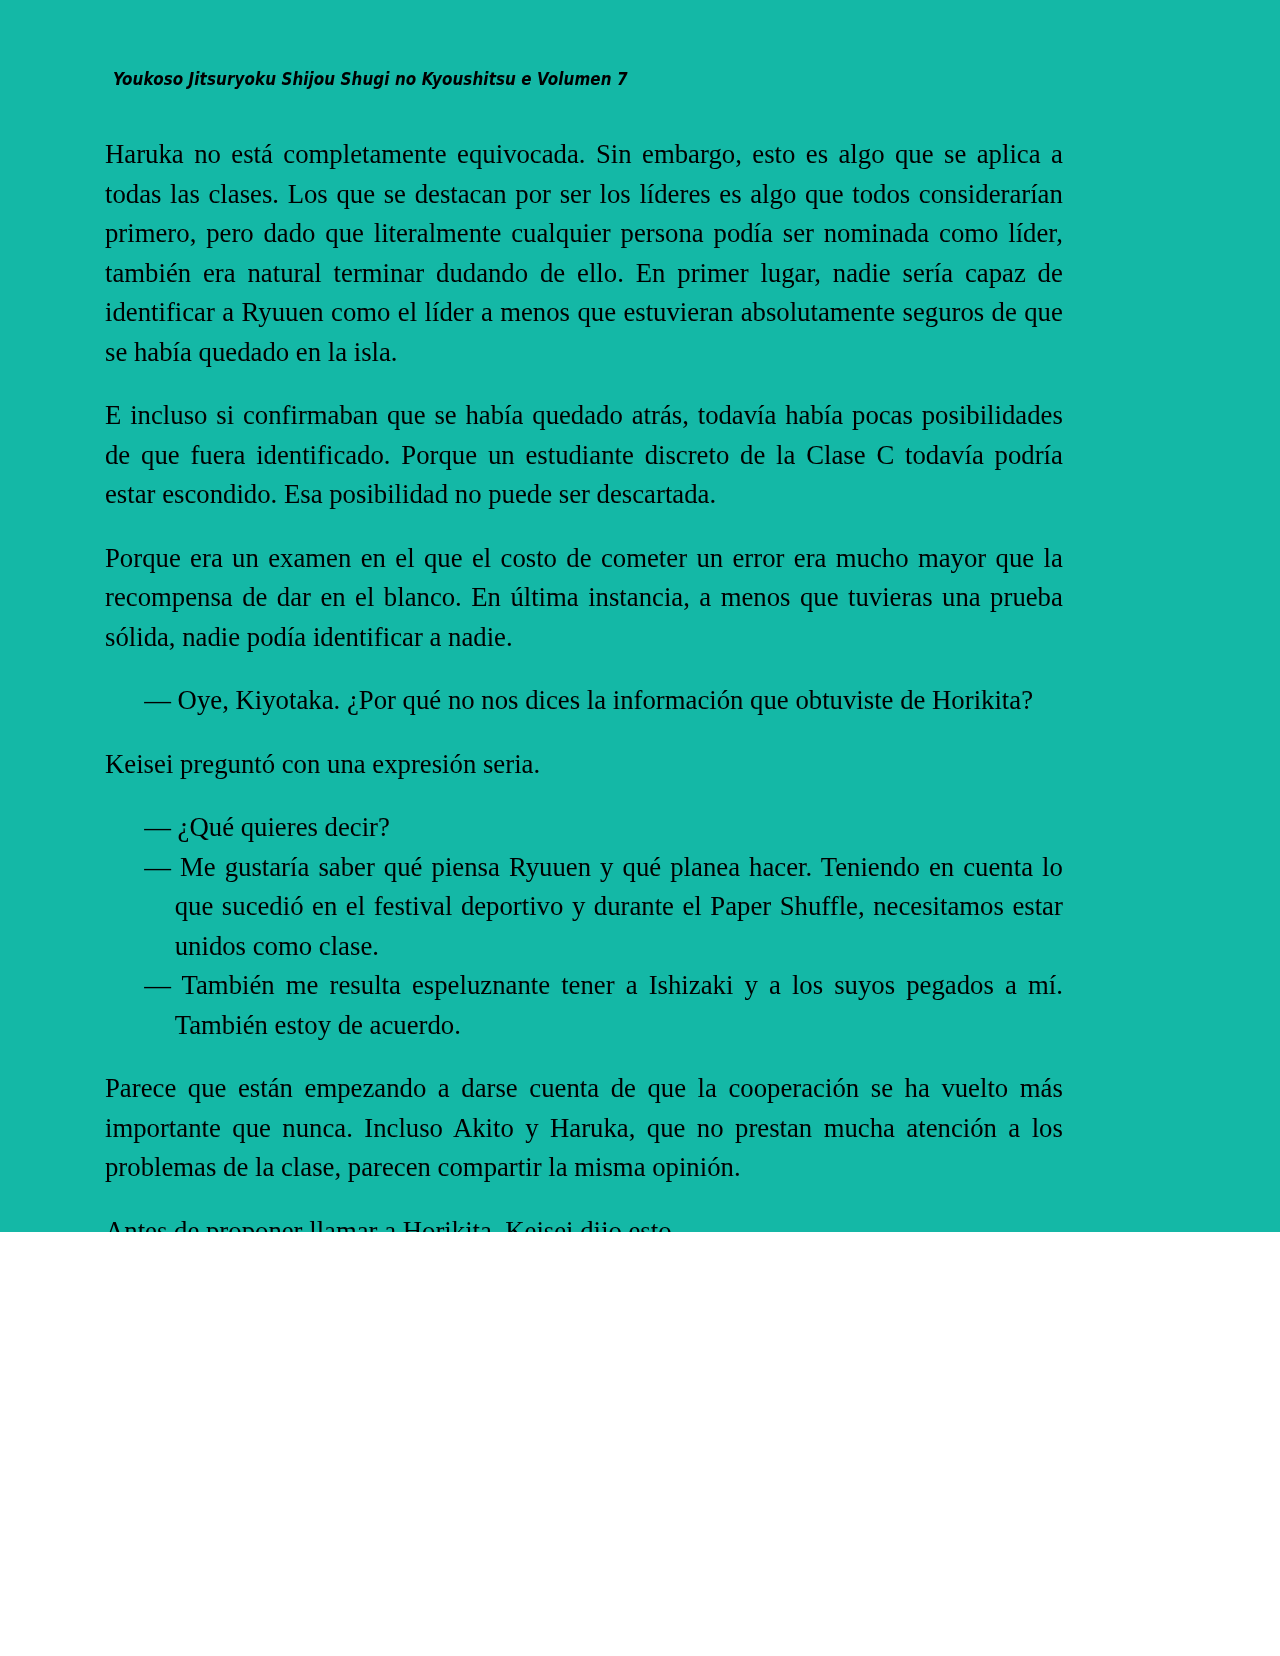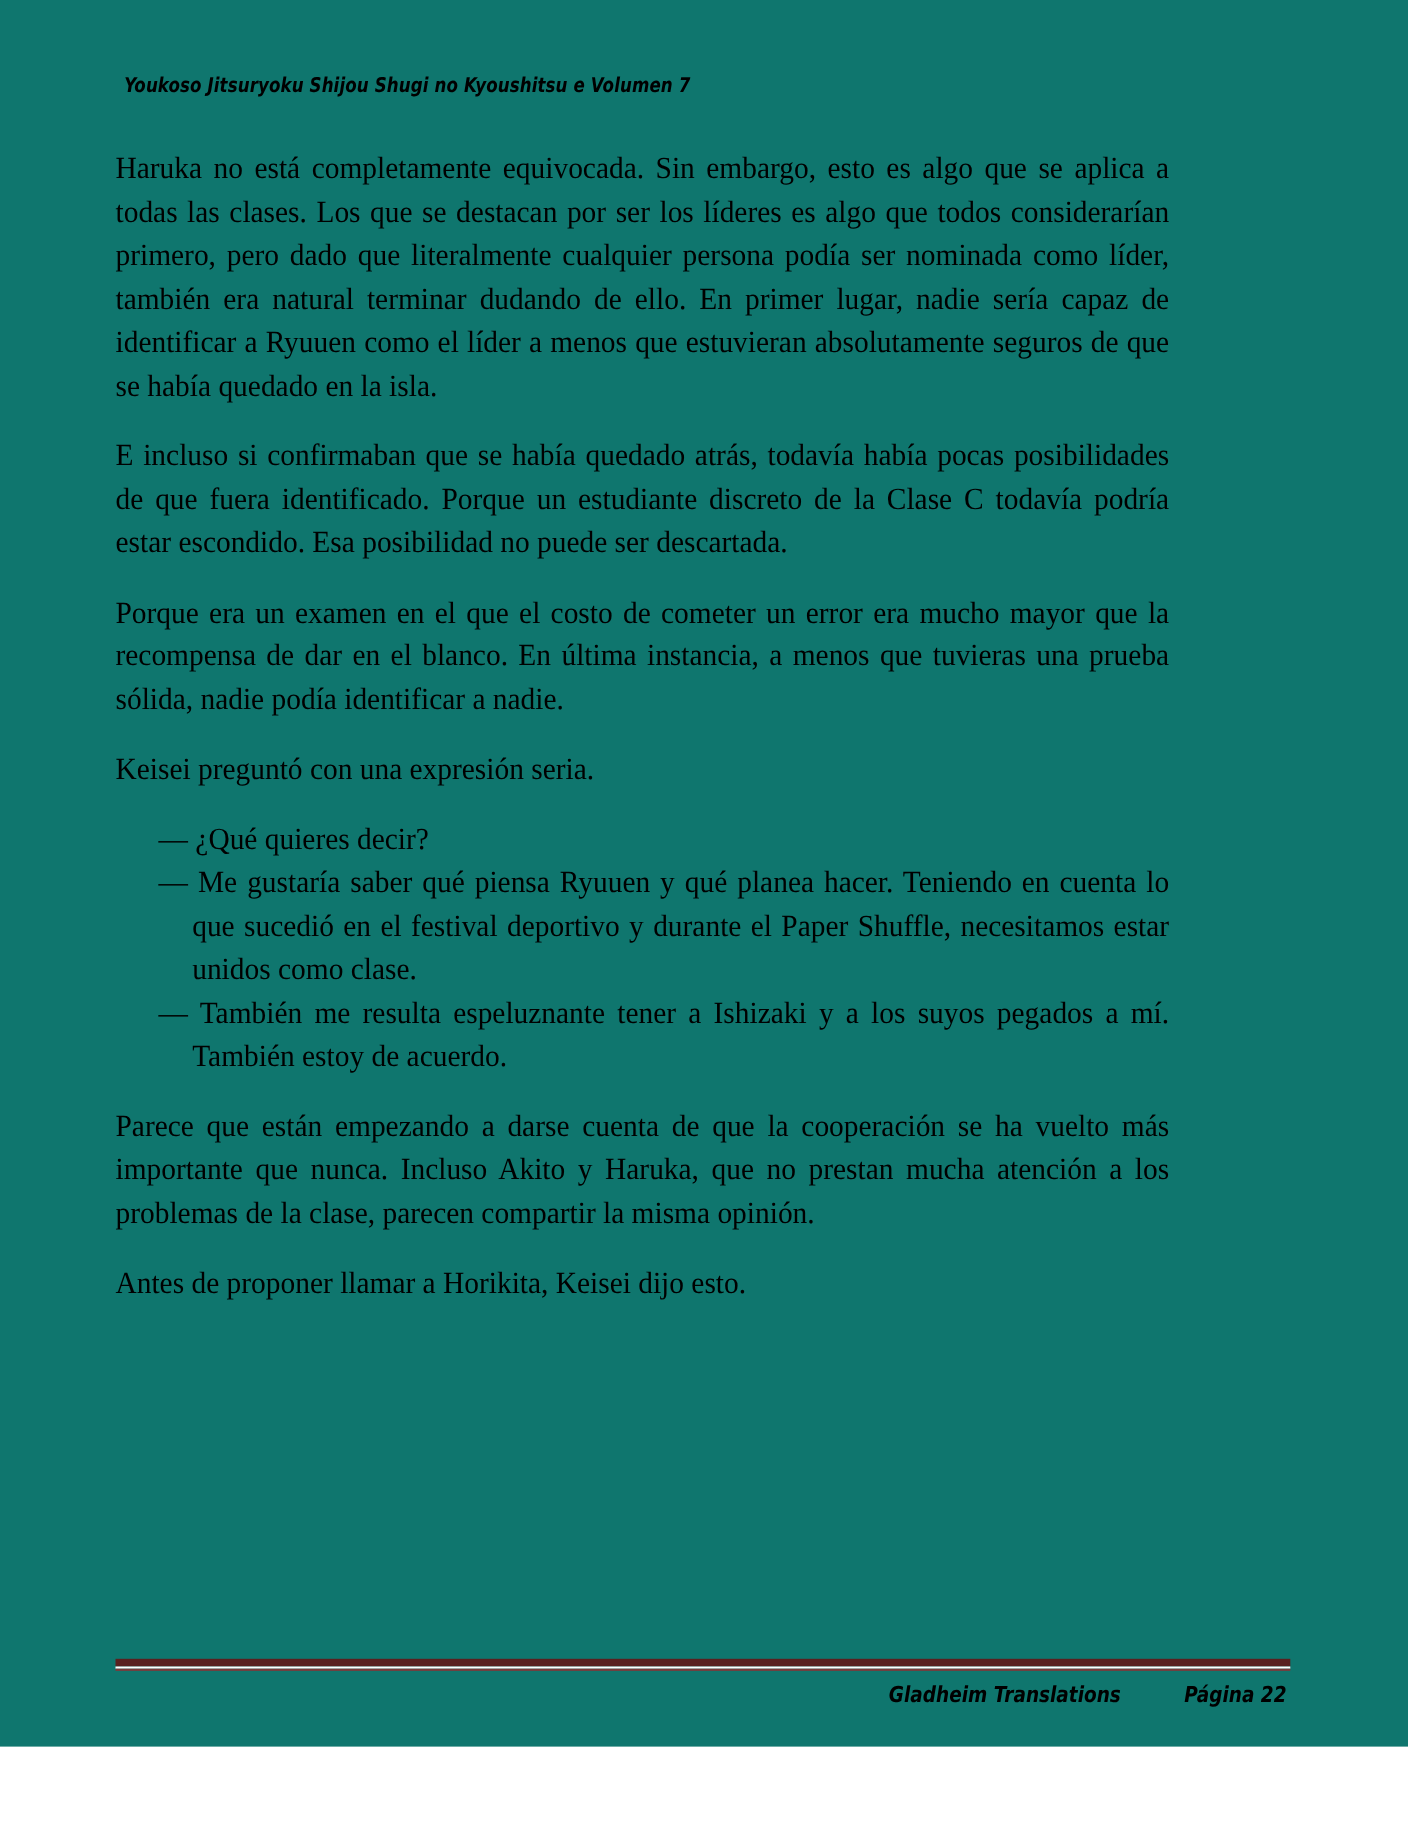--- a/index.html
+++ b/index.html
@@ -3,22 +3,22 @@
 <meta charset="utf-8">
 <style>
   html, body {
     margin: 0;
     padding: 0;
     background: #ffffff;
   }
   .page {
     position: relative;
     width: 1280px;
-    height: 1588px;
-    background: #0f766e;
+    height: 1232px;
+    background: #14b8a6;
     box-sizing: border-box;
     overflow: hidden;
   }
 
   
   .doc-header {
     position: absolute;
     left: 113px;
     top: 68px;
     width: 1060px;
@@ -126,20 +126,23 @@
   <div class="doc-header">Youkoso Jitsuryoku Shijou Shugi no Kyoushitsu e Volumen 7</div>
 
   <div class="body-area">
 
     <p class="para">Haruka no está completamente equivocada. Sin embargo, esto es algo que se aplica a todas las clases. Los que se destacan por ser los líderes es algo que todos considerarían primero, pero dado que literalmente cualquier persona podía ser nominada como líder, también era natural terminar dudando de ello. En primer lugar, nadie sería capaz de identificar a Ryuuen como el líder a menos que estuvieran absolutamente seguros de que se había quedado en la isla.</p>
 
     <p class="para">E incluso si confirmaban que se había quedado atrás, todavía había pocas posibilidades de que fuera identificado. Porque un estudiante discreto de la Clase C todavía podría estar escondido. Esa posibilidad no puede ser descartada.</p>
 
     <p class="para">Porque era un examen en el que el costo de cometer un error era mucho mayor que la recompensa de dar en el blanco. En última instancia, a menos que tuvieras una prueba sólida, nadie podía identificar a nadie.</p>
 
+    <div class="dialog-group">
+      <span class="dialog-line">— Oye, Kiyotaka. ¿Por qué no nos dices la información que obtuviste de Horikita?</span>
+    </div>
 
     <p class="para">Keisei preguntó con una expresión seria.</p>
 
     <div class="dialog-group">
       <span class="dialog-line nojust">— ¿Qué quieres decir?</span>
       <span class="dialog-line">— Me gustaría saber qué piensa Ryuuen y qué planea hacer. Teniendo en cuenta lo que sucedió en el festival deportivo y durante el Paper Shuffle, necesitamos estar unidos como clase.</span>
       <span class="dialog-line">— También me resulta espeluznante tener a Ishizaki y a los suyos pegados a mí. También estoy de acuerdo.</span>
     </div>
 
     <p class="para">Parece que están empezando a darse cuenta de que la cooperación se ha vuelto más importante que nunca. Incluso Akito y Haruka, que no prestan mucha atención a los problemas de la clase, parecen compartir la misma opinión.</p>

